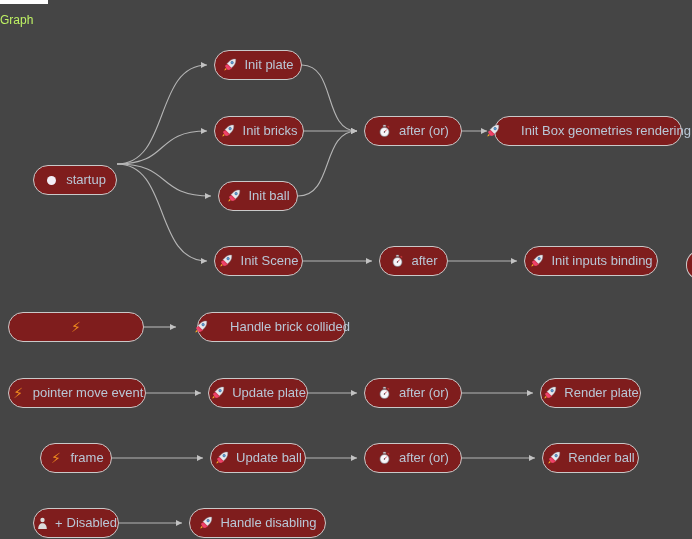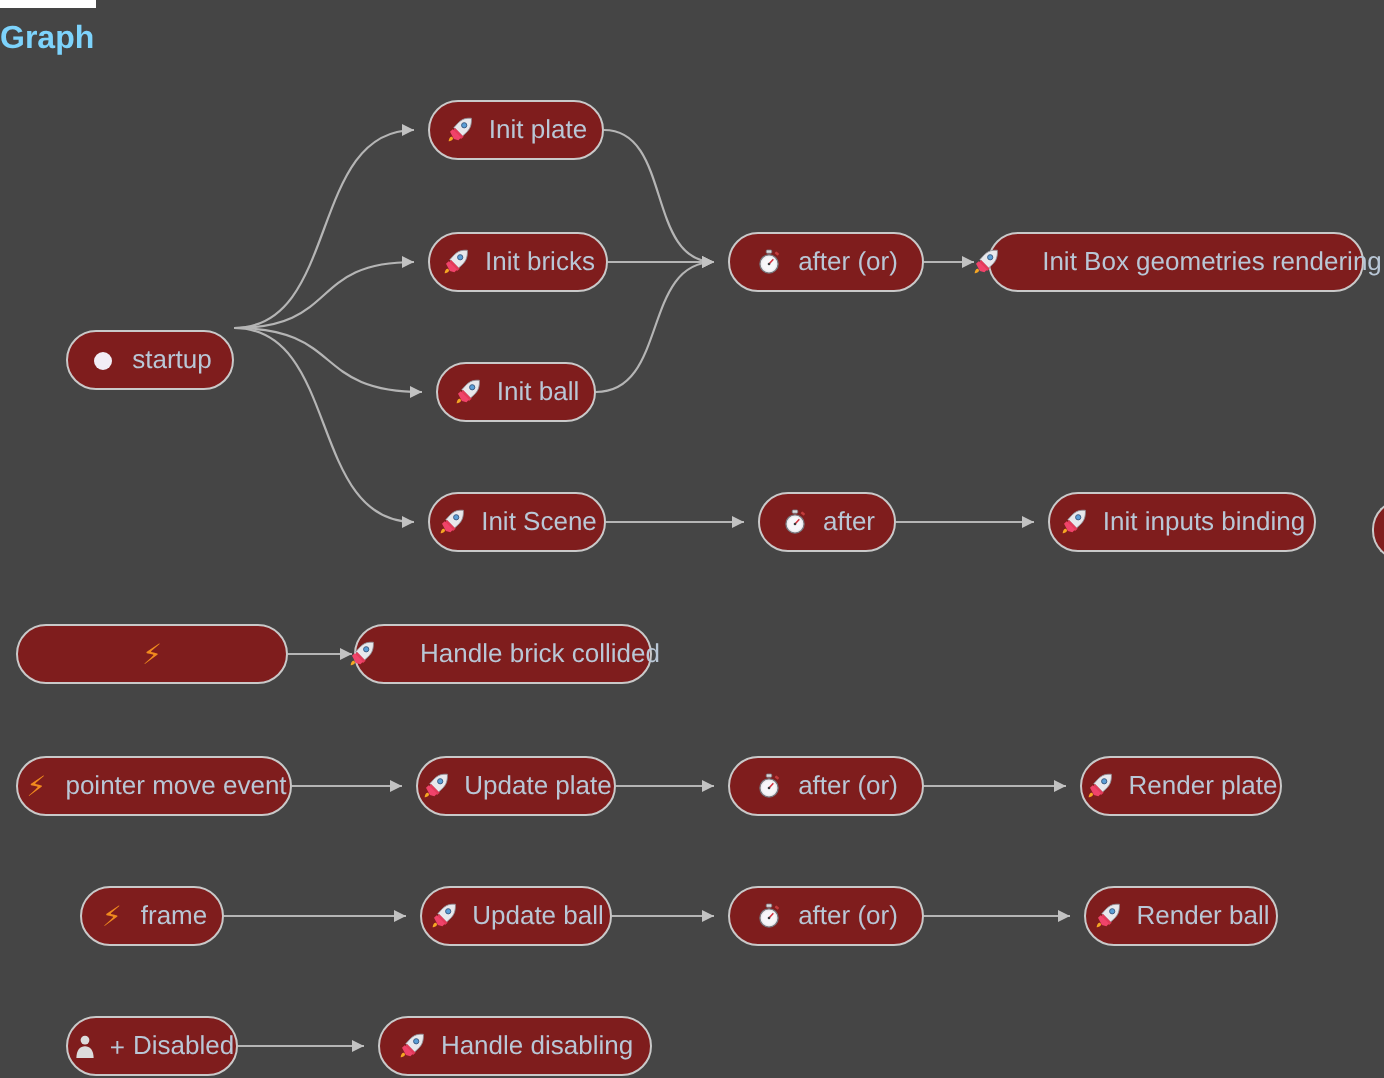--- a/index.html
+++ b/index.html
@@ -26,23 +26,23 @@
     left: 0;
     top: 0;
     width: 48px;
     height: 4px;
     background: #ffffff;
   }
   .page-title {
     position: absolute;
     left: 0px;
     top: 11px;
-    font-size: 16px;
-    font-weight: bold;
-    color: #7dd3fc;
+    font-size: 12px;
+    font-weight: normal;
+    color: #bef264;
     letter-spacing: 0px;
     line-height: 18px;
     white-space: nowrap;
   }
   #edges {
     position: absolute;
     left: 0;
     top: 0;
     width: 692px;
     height: 539px;
@@ -241,21 +241,21 @@
             <path d="M2.4 12.2c-0.6 0.6 -0.9 2.2 -0.9 2.2s1.6 -0.3 2.2 -0.9c0.4 -0.4 0.4 -1 0 -1.4 -0.4 -0.4 -1 -0.3 -1.3 0.1z" fill="#f5a623"></path>
           </svg>
         </span>
         <span class="node-label">Init inputs binding</span>
       </div>
       <div class="node" style="left: 8px; top: 312px; width: 136px;">
         <span class="node-icon">
           <span class="bolt-icon">⚡</span>
         </span>
       </div>
-      <div class="node" style="left: 177px; top: 312px; width: 149px; gap: 22px;">
+      <div class="node" style="left: 197px; top: 312px; width: 149px; gap: 22px;">
         <span class="node-icon">
           <svg class="icon-svg" width="14" height="14" viewBox="0 0 16 16">
             <path d="M10.6 1.6c2 -0.5 3.9 -0.3 3.9 -0.3s0.2 1.9 -0.3 3.9c-0.4 1.7 -1.4 3.2 -2.7 4.4l-2.1 1.9 -4.9 -4.9 1.9 -2.1c1.2 -1.3 2.6 -2.4 4.2 -2.9z" fill="#e8e8ec" stroke="#8d8d95" stroke-width="0.5"></path>
             <path d="M5.2 6.9l4.9 4.9 -1.5 1.4 -4.8 -4.8z" fill="#e23b5a"></path>
             <path d="M2.3 9.0l1.5 -1.5 4.8 4.8 -1.5 1.5 -2.6 -0.7z" fill="#f0436a"></path>
             <circle cx="10.4" cy="5.3" r="1.5" fill="#5b9ed6" stroke="#33527a" stroke-width="0.5"></circle>
             <path d="M2.4 12.2c-0.6 0.6 -0.9 2.2 -0.9 2.2s1.6 -0.3 2.2 -0.9c0.4 -0.4 0.4 -1 0 -1.4 -0.4 -0.4 -1 -0.3 -1.3 0.1z" fill="#f5a623"></path>
           </svg>
         </span>
         <span class="node-label">Handle brick collided</span>

